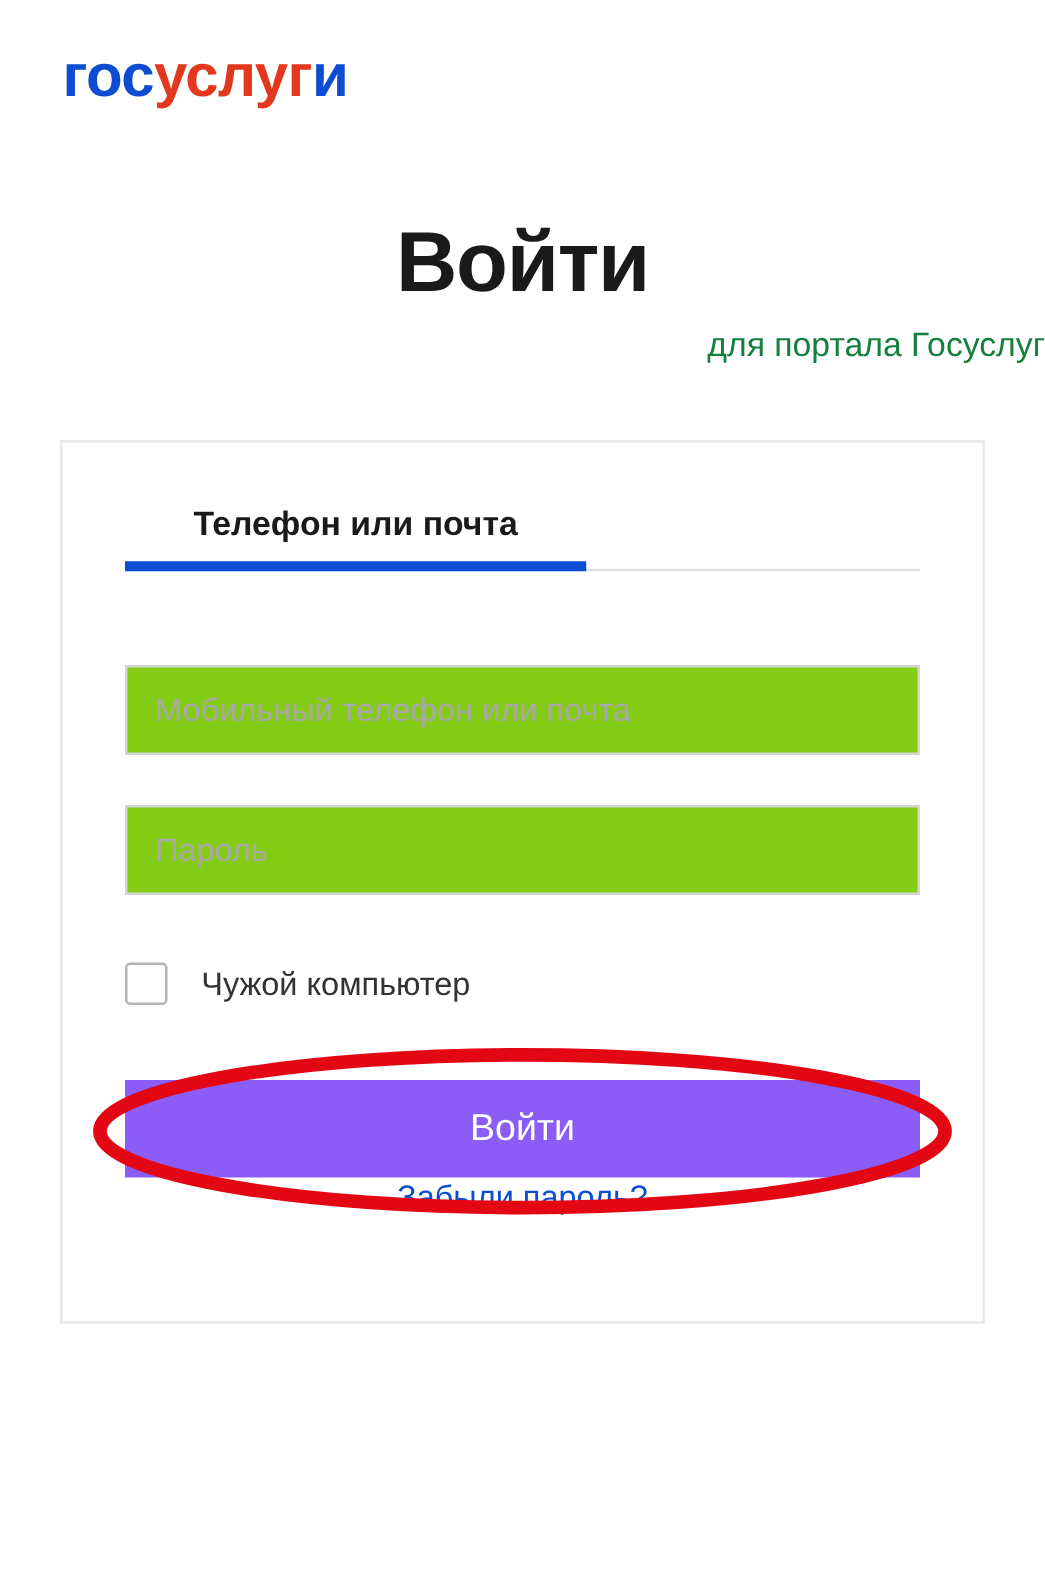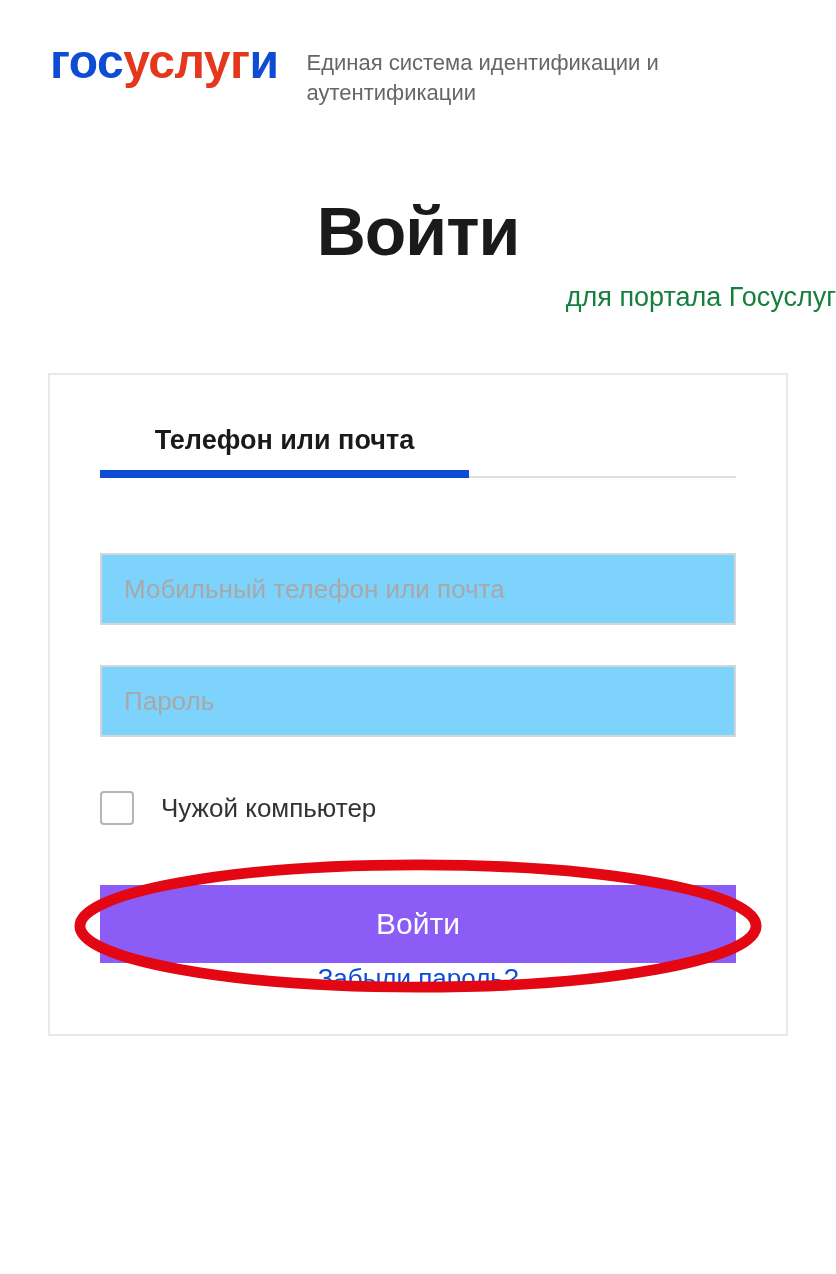--- a/index.html
+++ b/index.html
@@ -47,21 +47,21 @@
     }
     .main-subtitle {
       text-align: right;
       font-size: 27px;
       color: #15803d;
       margin-top: 12px;
     }
     .login-card {
       margin: 60px 48px 0 48px;
       border: 2px solid #e8e8e8;
-      padding: 50px 50px 40px 50px;
+      padding: 50px 50px 84px 50px;
       position: relative;
     }
     .tabs {
       display: flex;
       border-bottom: 2px solid #e0e0e0;
       margin-bottom: 75px;
     }
     .tab {
       padding: 0 0 20px 0;
       font-size: 27px;
@@ -88,21 +88,21 @@
       color: #0d4cd3;
     }
     .input-field {
       width: 100%;
       height: 72px;
       border: 2px solid #d5d5d5;
       font-size: 26px;
       padding: 0 22px;
       color: #333;
       margin-bottom: 40px;
-      background: #7dd3fc;
+      background: #84cc16;
     }
     .input-field::placeholder {
       color: #a8a8a8;
     }
     .input-field:last-of-type {
       margin-bottom: 54px;
     }
     .checkbox-row {
       display: flex;
       align-items: center;
@@ -158,21 +158,20 @@
       cursor: pointer;
     }
   </style>
 </head>
 <body>
 
 <div class="header">
   <div class="logo">
     <span class="logo-part1">гос</span><span class="logo-part2">услуг</span><span class="logo-part3">и</span>
   </div>
-  <div class="header-subtitle">Единая система идентификации и аутентификации</div>
 </div>
 
 <div class="main-title">
   <h1>Войти</h1>
 </div>
 <div class="main-subtitle">для портала Госуслуг</div>
 
 <div class="login-card">
   <div class="tabs">
     <div class="tab tab-phone">Телефон или почта</div>

